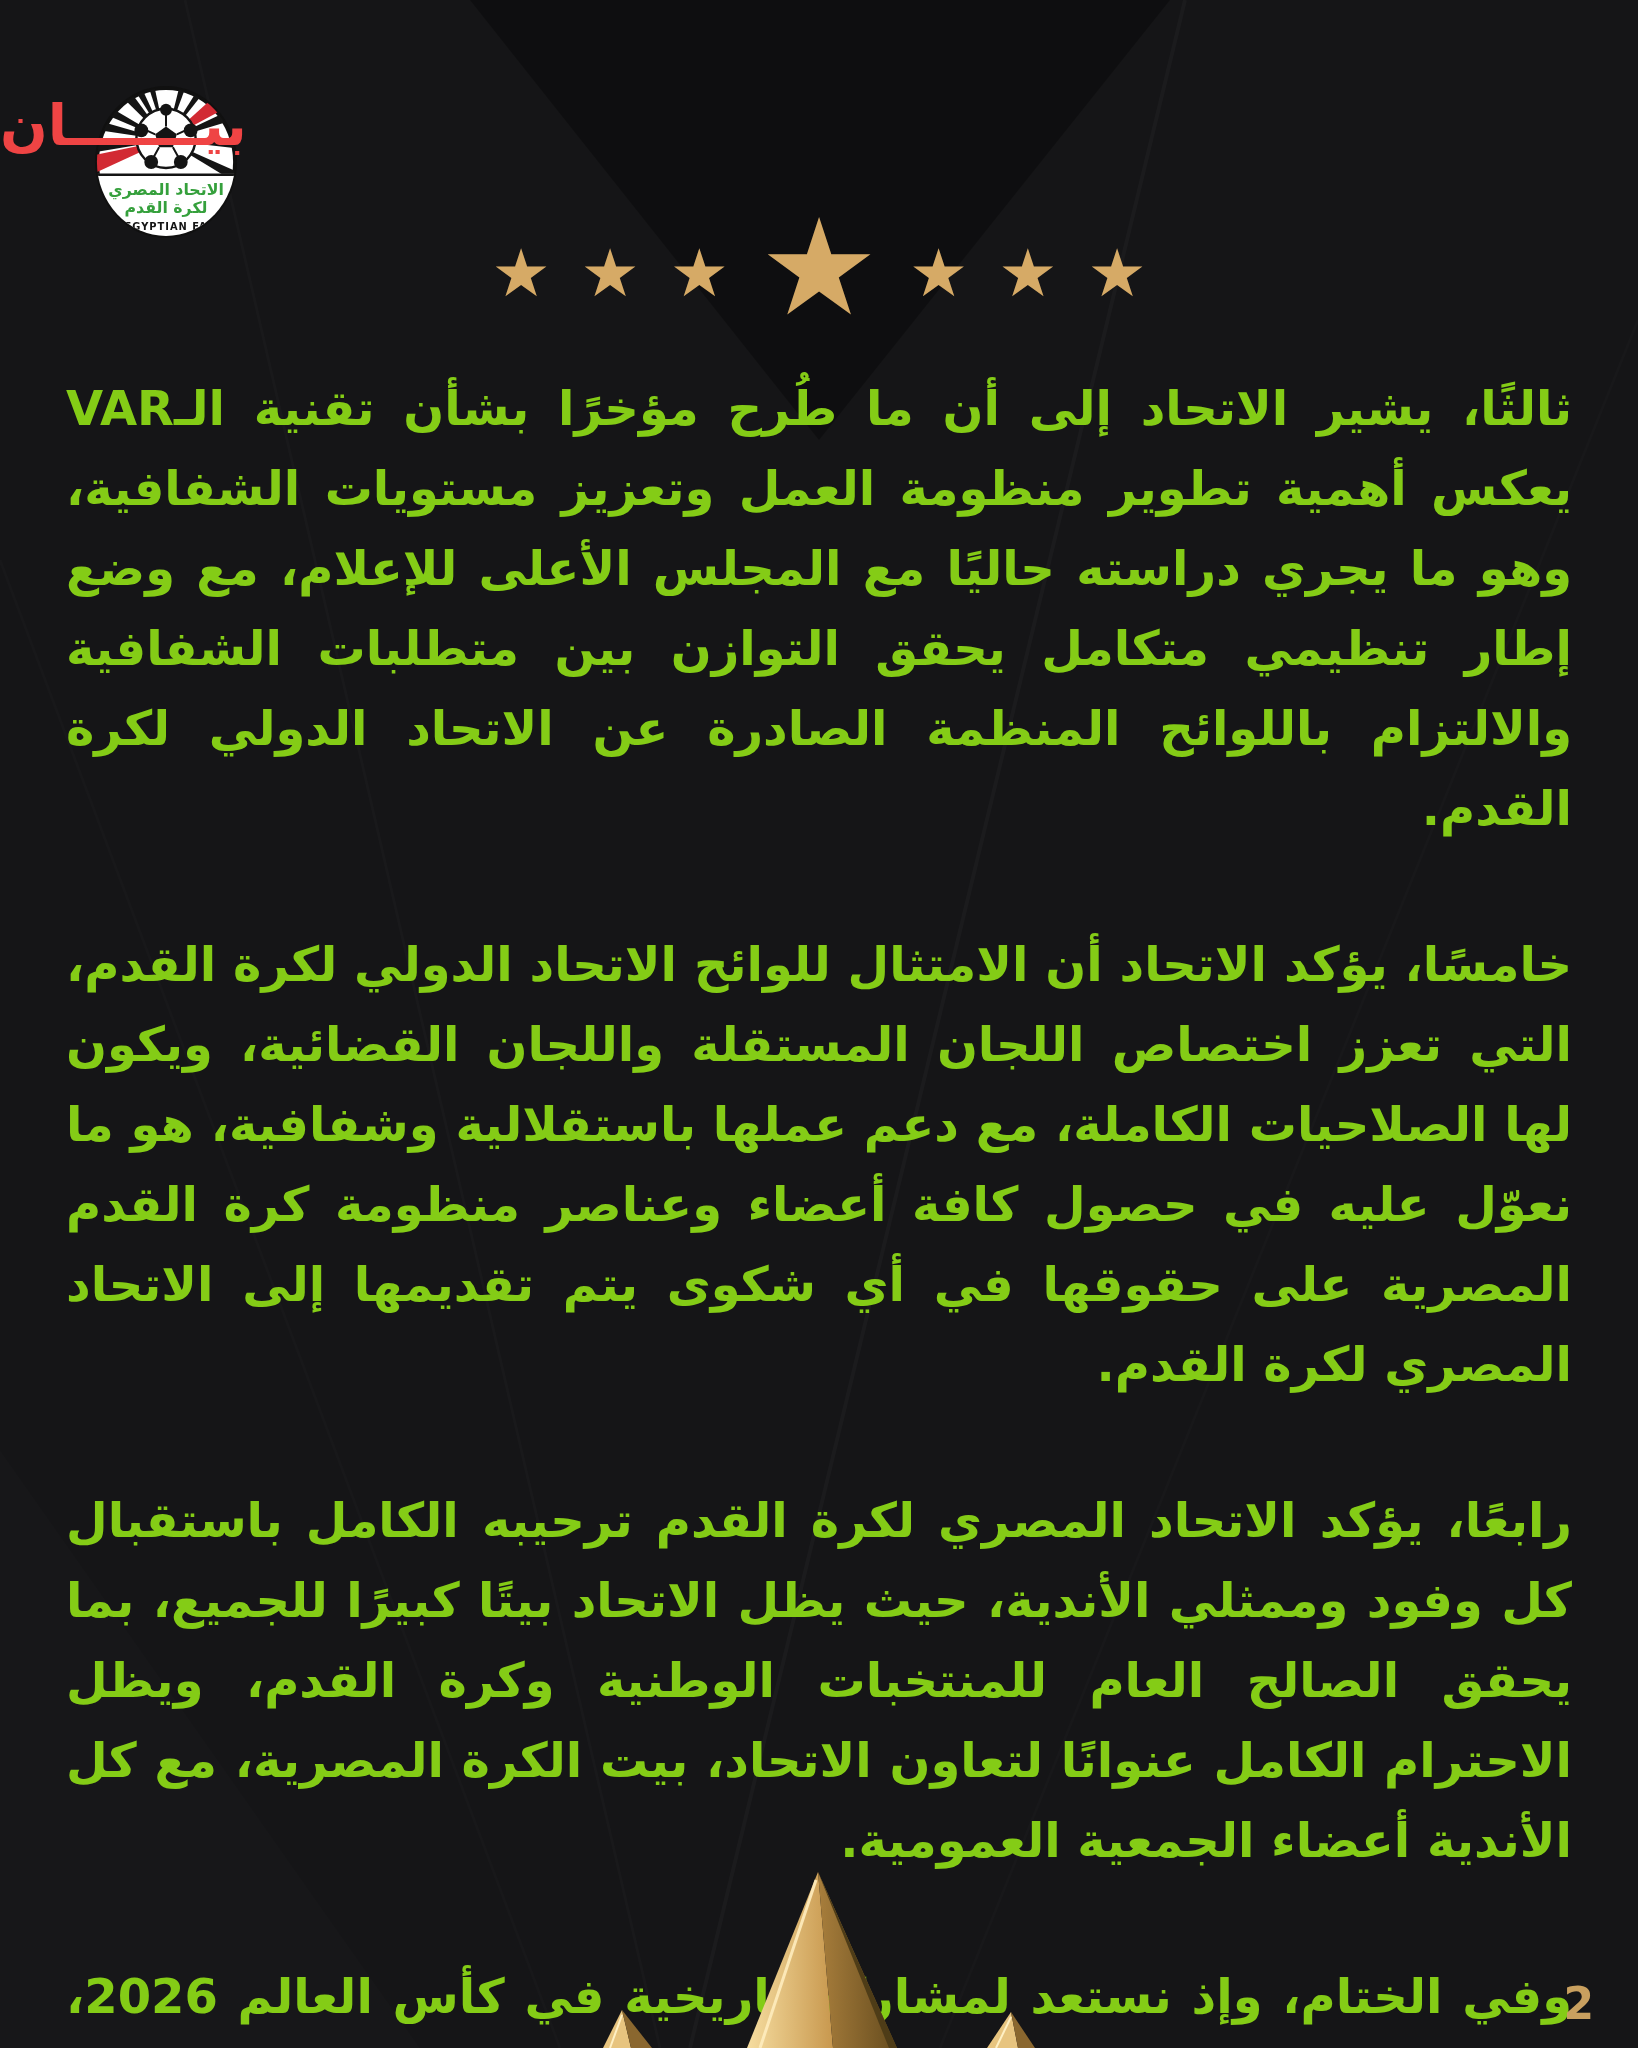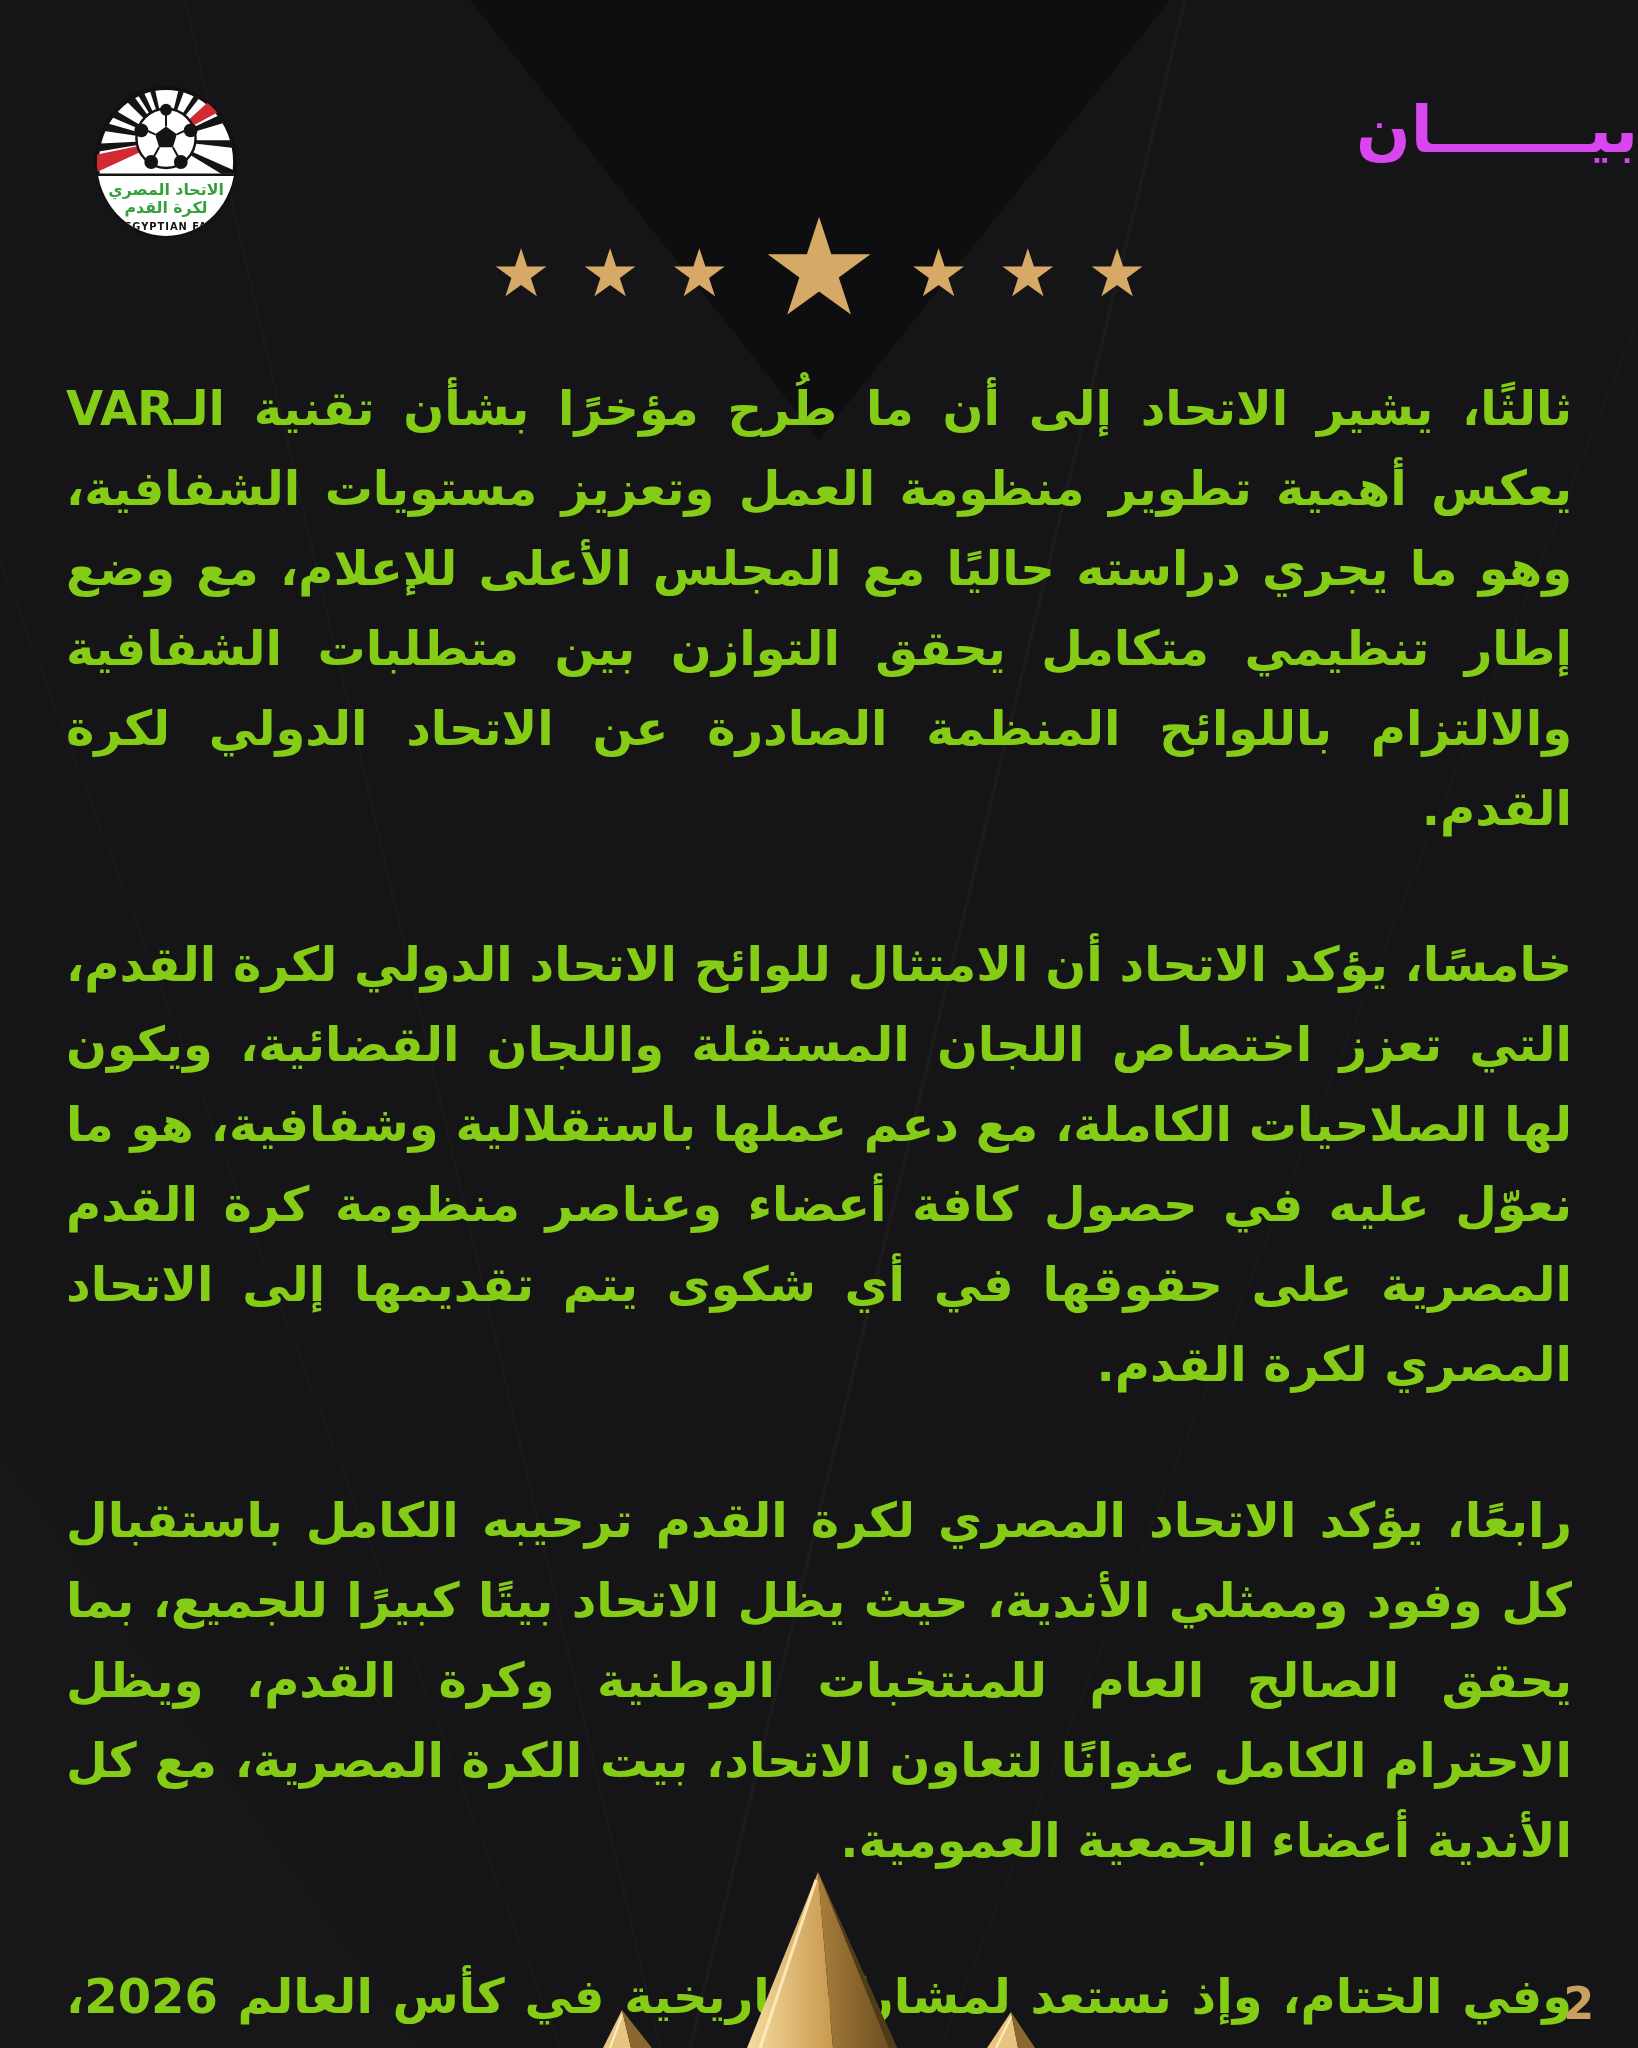--- a/index.html
+++ b/index.html
@@ -33,24 +33,24 @@
     width: 148px;
     height: 160px;
   }
 
   .page-title {
     position: absolute;
     top: 92px;
     left: 0;
     width: 100%;
     margin: 0;
-    text-align: right;
+    text-align: left;
     direction: rtl;
-    color: #d946ef;
-    font-size: 64px;
+    color: #ef4444;
+    font-size: 56px;
     font-weight: bold;
     letter-spacing: 1px;
     line-height: 1.2;
   }
 
   .stars-row {
     position: absolute;
     top: 198px;
     left: 0;
     width: 100%;

